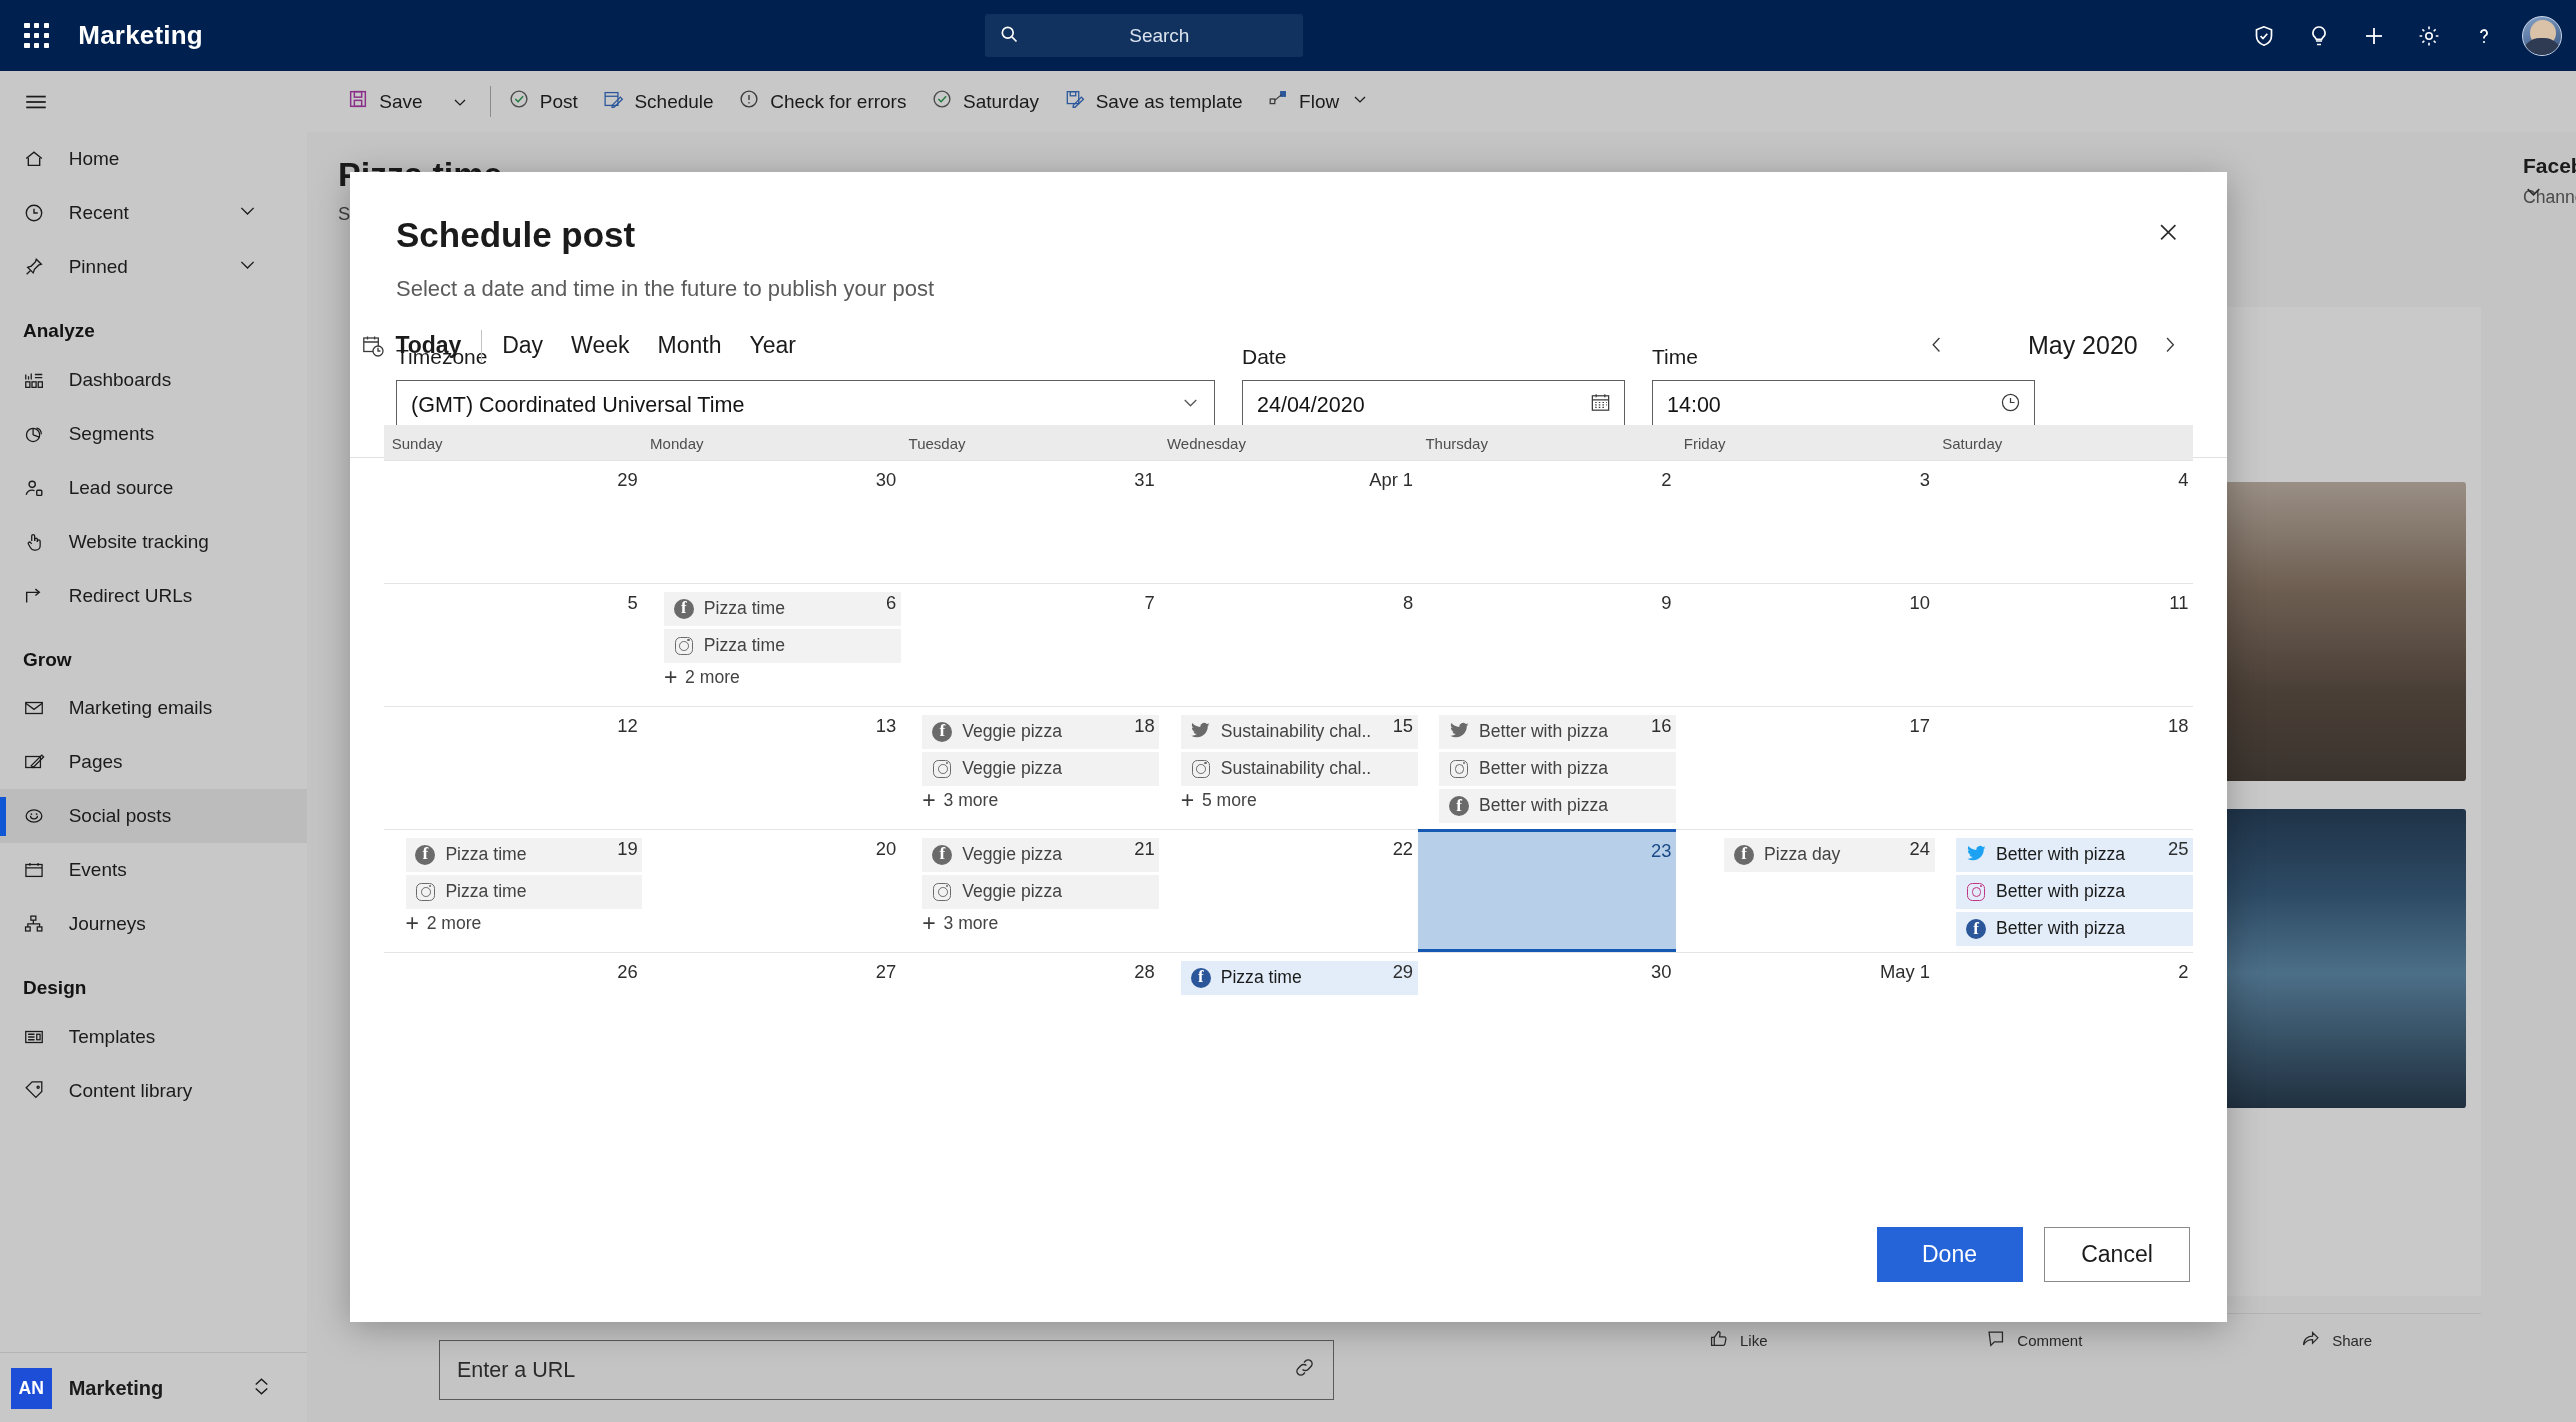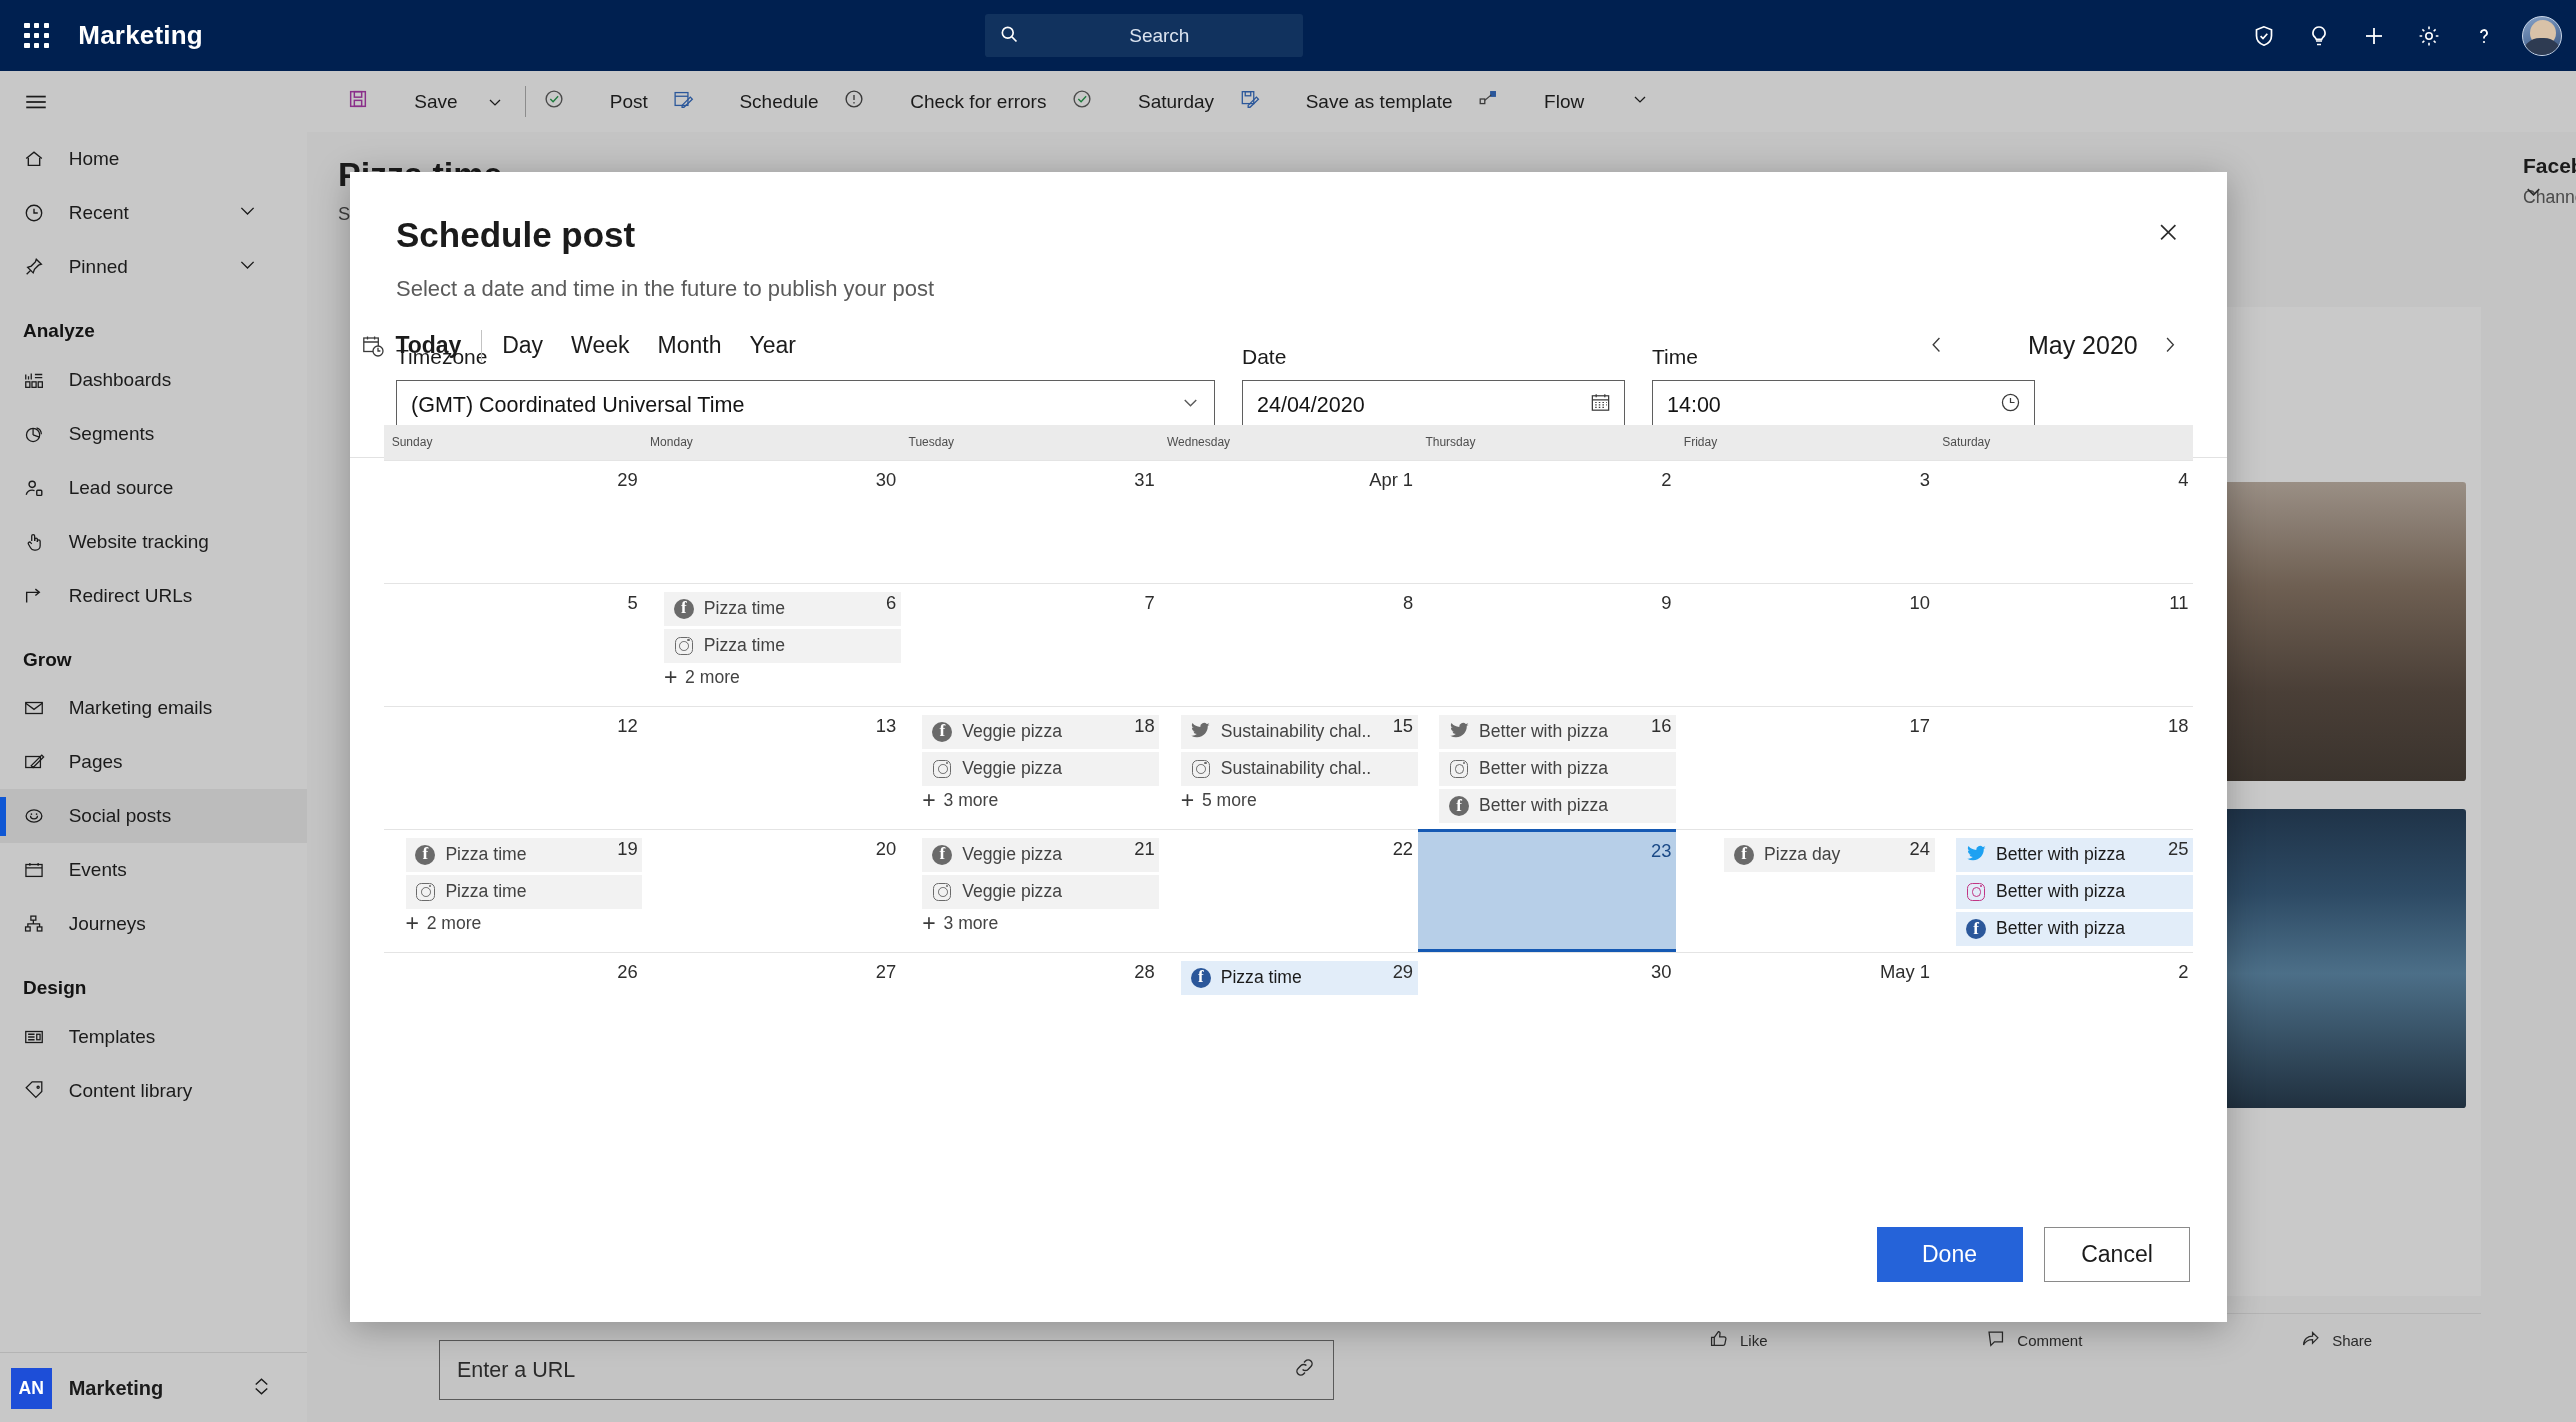--- a/index.html
+++ b/index.html
@@ -85,21 +85,21 @@
   .env-switch { margin-left: auto; margin-right: 34px; }
   .env-switch svg { width: 23px; height: 23px; }
 
   
   .cmdbar {
     position: absolute; top: 71px; left: 307px; width: 2269px; height: 61px;
     background: #c8c8c8; display: flex; align-items: center; padding-left: 28px;
   }
   .cmd {
     display: flex; align-items: center; height: 61px; padding: 0 12.3px; cursor: pointer;
-    font-size: 19px; color: #1b1b1b; white-space: nowrap; gap: 35px;
+    font-size: 19px; color: #1b1b1b; white-space: nowrap;
   }
   .cmd svg { width: 22px; height: 22px; margin-right: 10px; flex: none; }
   .cmd-sep { width: 0.8px; height: 31px; background: #8c8c8c; margin: 0 4.6px; }
   .cmd-caret { padding: 0 15.3px; }
   .cmd-caret svg { margin: 0; width: 20px; height: 20px; }
 
   
   .canvas {
     position: absolute; top: 132px; left: 307px; width: 2269px; height: 1291px;
     background: #c4c4c4;
@@ -181,21 +181,21 @@
   .tb-sep { width: 0.8px; height: 31px; background: #c3c3c3; margin: 0 20px; }
   .tb-item { font-size: 23px; color: #1b1b1b; margin-right: 28px; cursor: pointer; }
   .cal-nav { position: absolute; right: 37px; top: 325px; display: flex; align-items: center; }
   .cal-nav .navbtn { width: 40px; height: 40px; display: flex; align-items: center; justify-content: center; cursor: pointer; }
   .cal-nav .navbtn svg { width: 21.5px; height: 21.5px; }
   .cal-month { font-size: 25px; color: #1b1b1b; margin: 0 12.3px; min-width: 169px; text-align: right; }
 
   
   .cal { position: absolute; left: 383px; top: 603px; width: 1809px; }
   .cal-head { display: grid; grid-template-columns: repeat(7, 1fr); background: #ebebeb; height: 35px; }
-  .cal-head div { font-size: 12px; color: #4e4e4e; padding: 10px 0 0 7.7px; }
+  .cal-head div { font-size: 15px; color: #4e4e4e; padding: 10px 0 0 7.7px; }
   .cal-row { display: grid; grid-template-columns: repeat(7, 1fr); border-top: 0.8px solid #e4e4e4; min-height: 123px; }
   .cal-row.short { min-height: 54px; }
   .cell { position: relative; padding-top: 7.7px; }
   .cell .daynum {
     position: absolute; right: 4.6px; top: 7.7px; font-size: 18.4px; color: #2e2e2e; z-index: 3;
   }
   .cell.selected { background: #b7cfe8; border-top: 3.8px solid #1559b3; border-bottom: 3.8px solid #1559b3; margin-top: -0.8px; }
   .cell.selected .daynum { color: #1b4a87; }
   .ev {
     margin: 0 0 3.1px 21.5px; height: 34px; background: #f2f2f2; display: flex; align-items: center;

